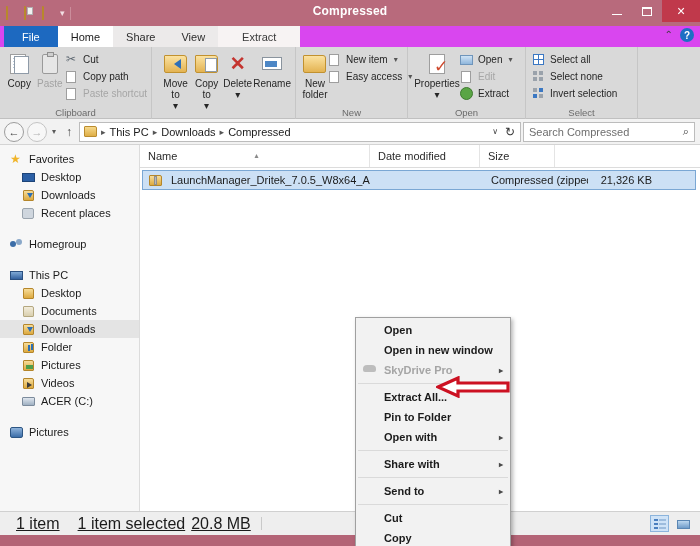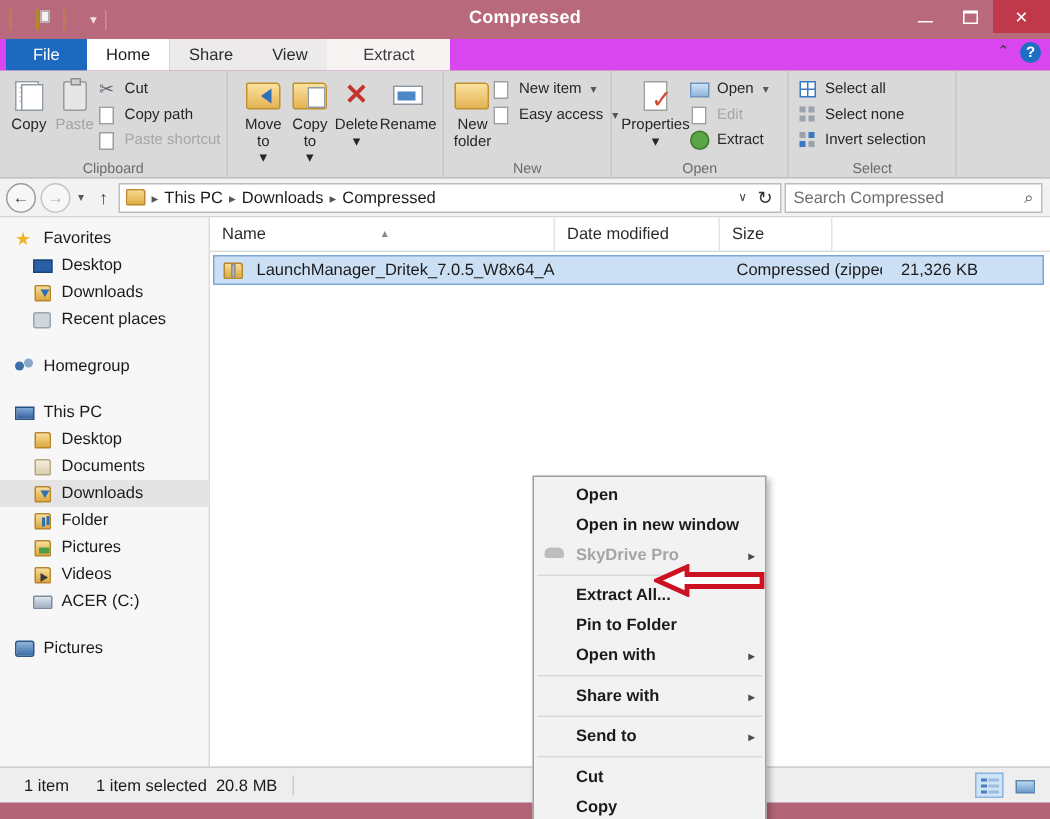--- a/index.html
+++ b/index.html
@@ -769,24 +769,25 @@
   #statusbar {
     position: relative;
     height: 24px;
     background: #eeeeee;
     border-top: 1px solid #d0d0d0;
     display: flex;
     align-items: center;
     box-sizing: border-box;
   }
   .status-text {
-    font-size: 11px;
+    font-size: 16px;
     color: #1b1b1b;
     padding-left: 16px;
     white-space: nowrap;
+    text-decoration: underline;
   }
   .status-sep {
     width: 1px; height: 13px;
     background: #c9c9c9;
     margin-left: 10px;
   }
   #viewbtns {
     position: absolute;
     right: 8px;
     display: flex;

